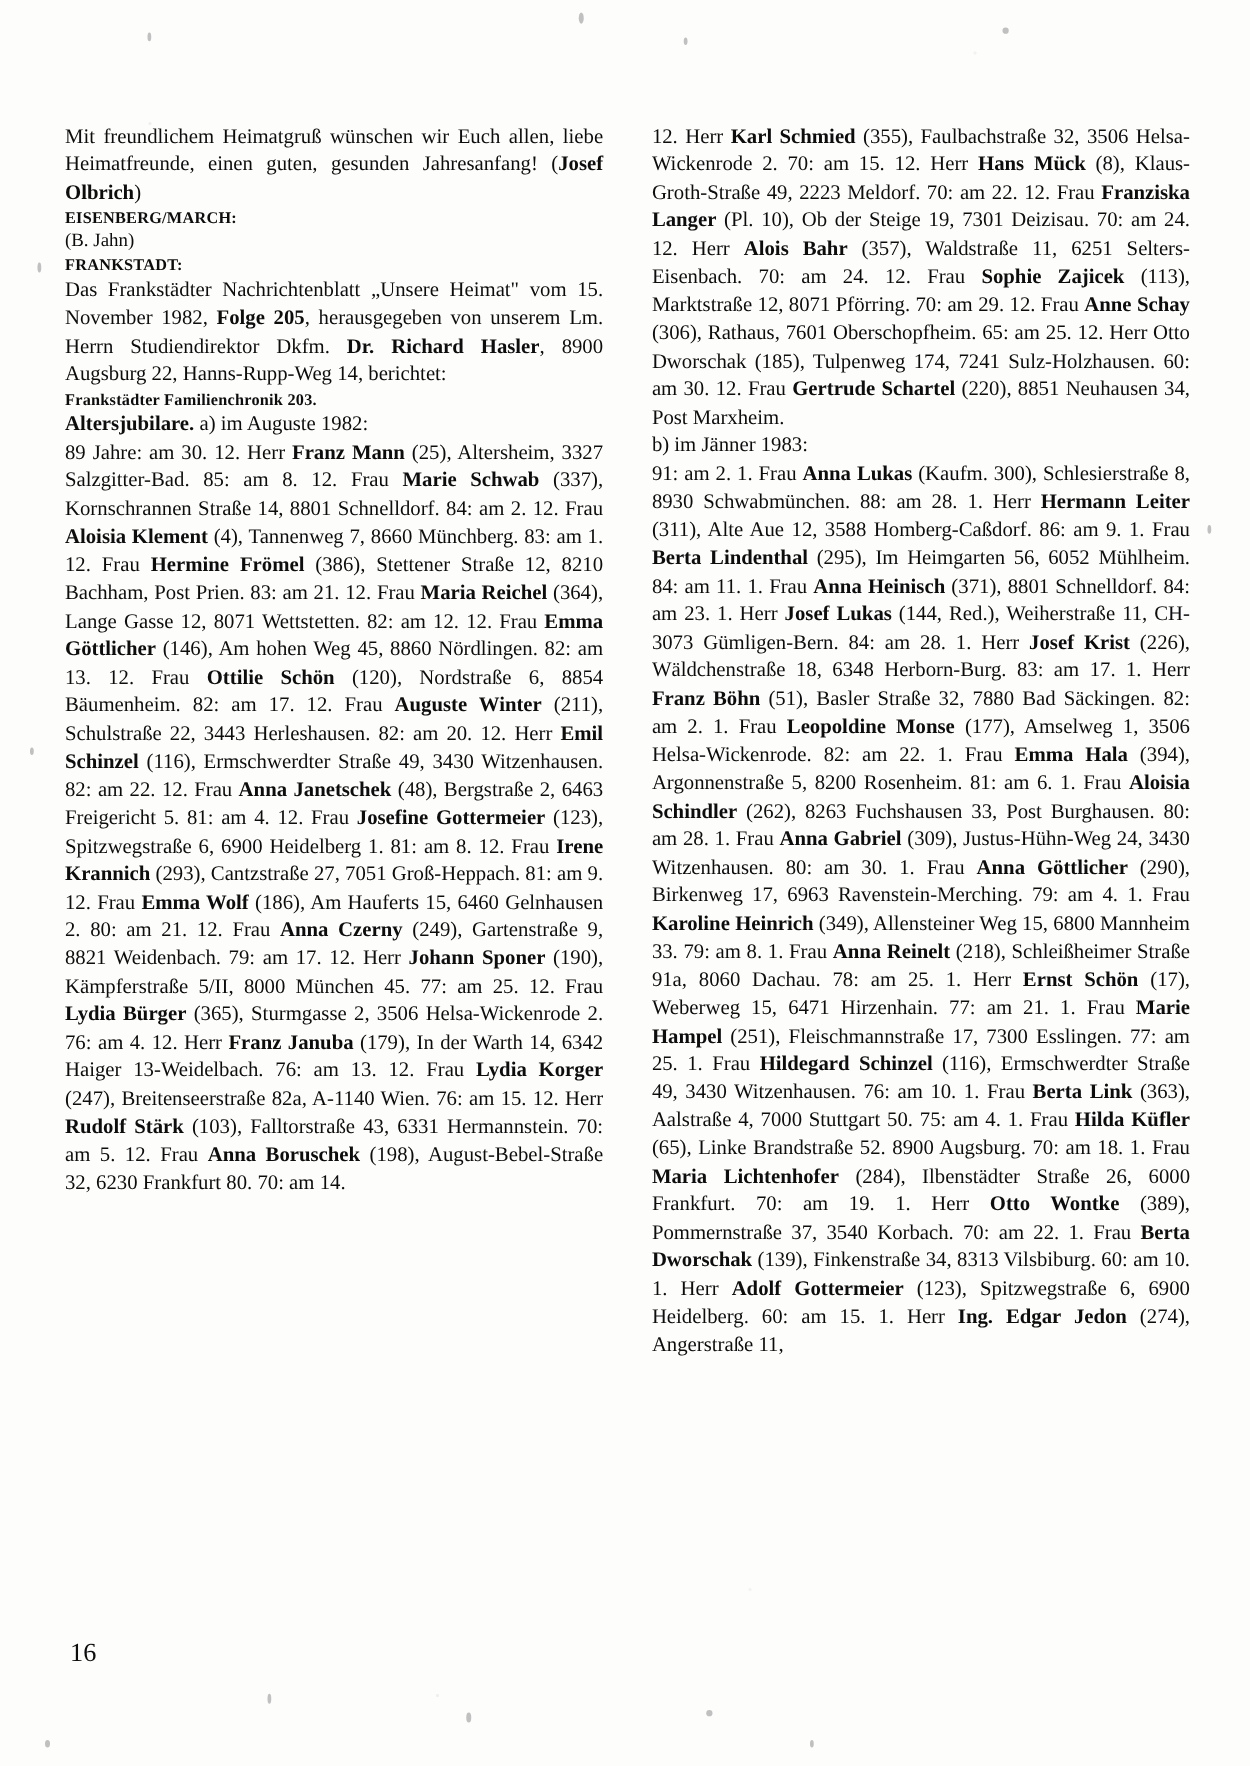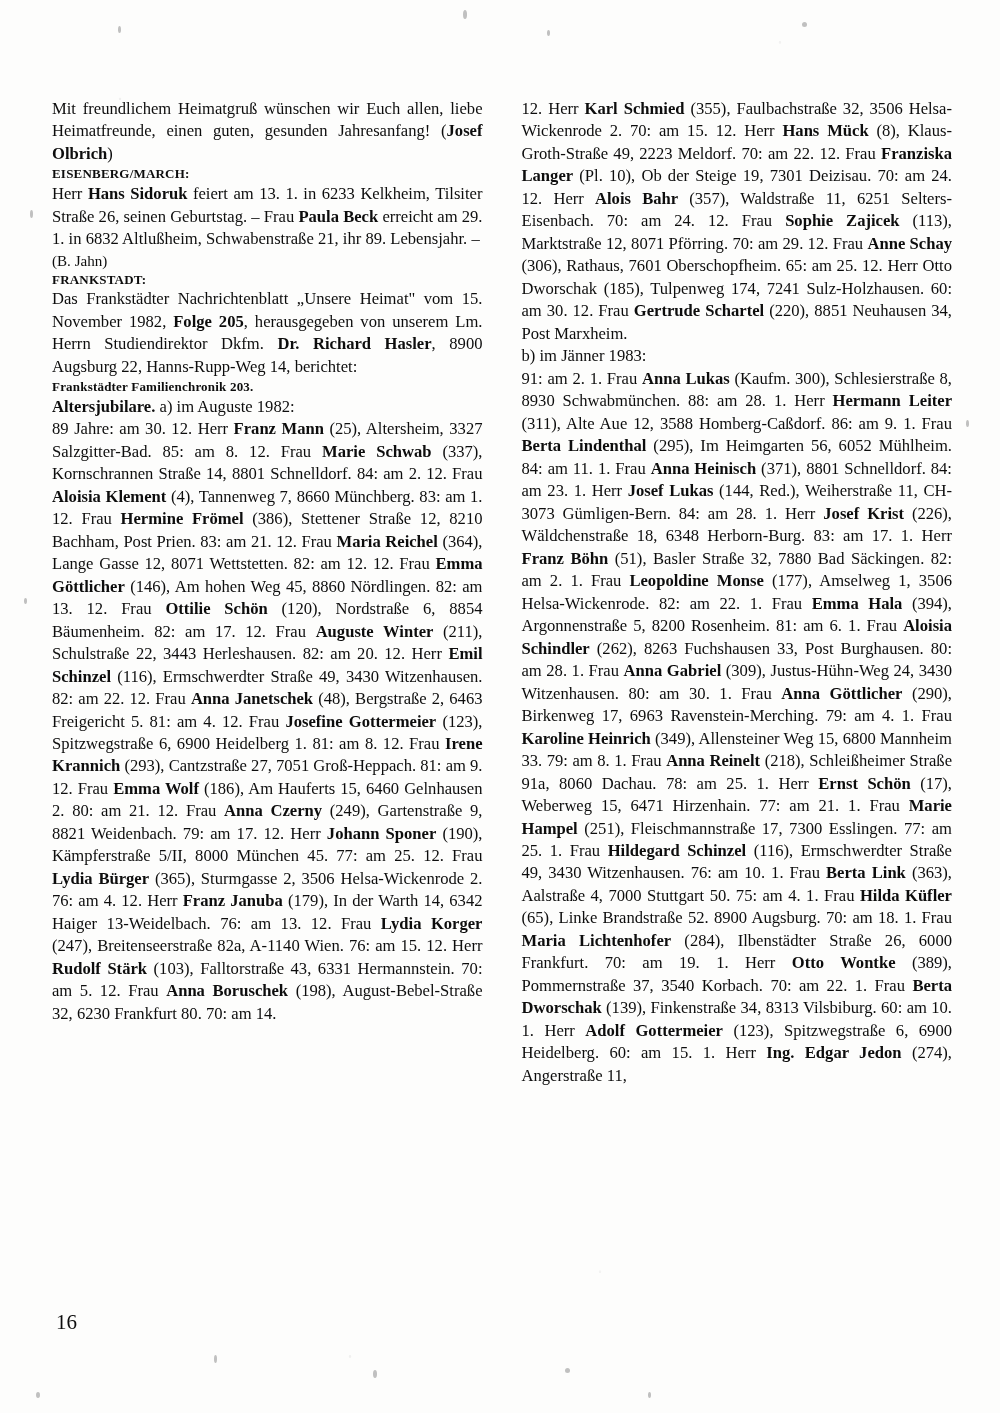--- a/index.html
+++ b/index.html
@@ -95,21 +95,20 @@
   <div class="speck" style="left:36px;top:1392px;width:4px;height:6px;"></div>
 
   <div class="columns">
 
     <div class="col">
 
       <p class="flow">Mit freundlichem Heimatgruß wünschen wir Euch allen, liebe Heimatfreunde, einen guten, gesunden Jahresanfang! (<b>Josef Olbrich</b>)</p>
 
       <p class="head">EISENBERG/MARCH:</p>
 
-      <p class="flow">Herr <b>Hans Sidoruk</b> feiert am 13. 1. in 6233 Kelkheim, Tilsiter Straße 26, seinen Geburtstag. – Frau <b>Paula Beck</b> erreicht am 29. 1. in 6832 Altlußheim, Schwabenstraße 21, ihr 89. Lebensjahr. –</p>
 
 
       <p class="right small">(B. Jahn)</p>
 
       <p class="head">FRANKSTADT:</p>
 
       <p class="flow">Das Frankstädter Nachrichtenblatt „Unsere Heimat" vom 15. November 1982, <b>Folge 205</b>, herausgegeben von unserem Lm. Herrn Studiendirektor Dkfm. <b>Dr.</b> <b>Richard Hasler</b>, 8900 Augsburg 22, Hanns-Rupp-Weg 14, berichtet:</p>
 
       <p class="head">Frankstädter Familienchronik 203.</p>
 

